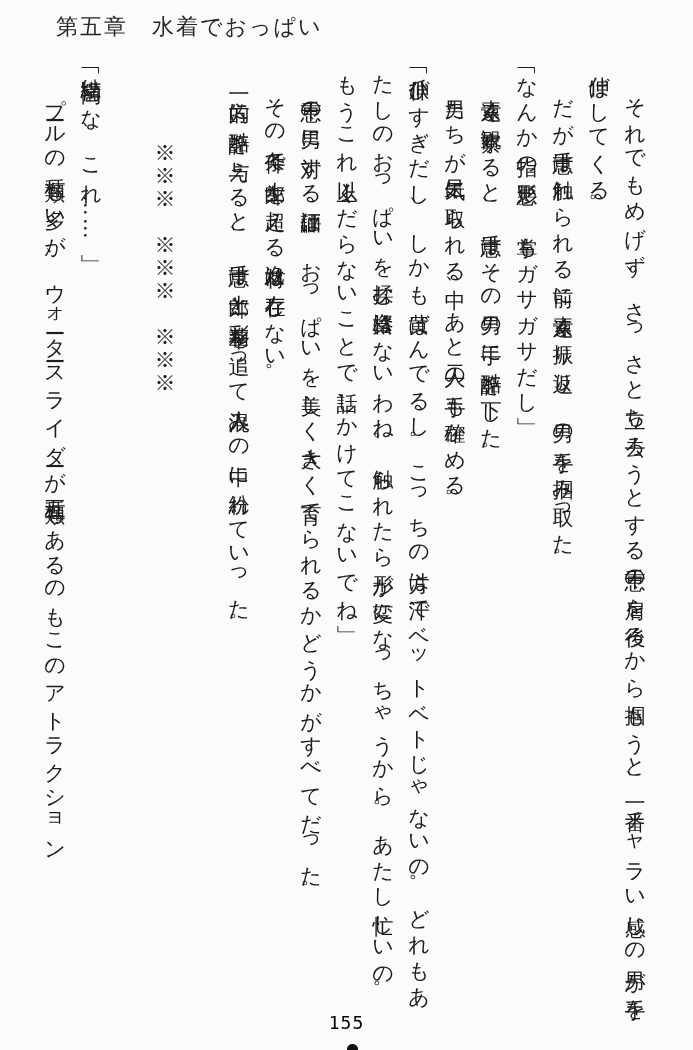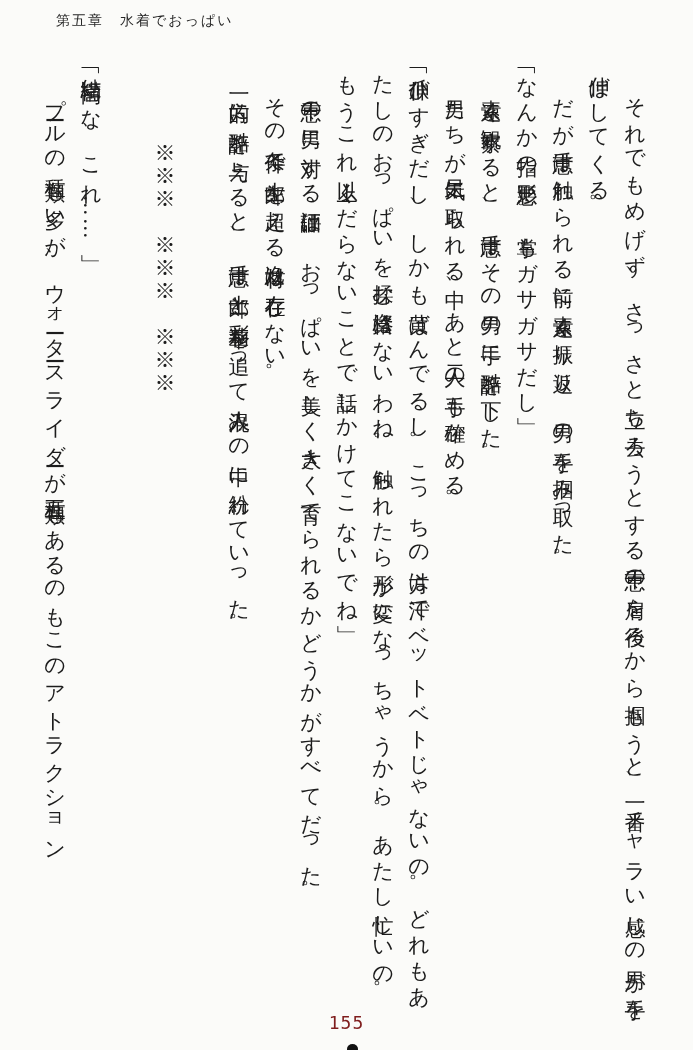--- a/index.html
+++ b/index.html
@@ -12,21 +12,21 @@
     font-family: "DejaVu Serif", "Liberation Serif", serif;
   }
   .page {
     position: absolute;
     inset: 0;
   }
   .chapter-header {
     position: absolute;
     top: 12px;
     left: 56px;
-    font-size: 14px;
+    font-size: 22px;
     letter-spacing: 2px;
     color: #262626;
     white-space: nowrap;
   }
   .text-body {
     position: absolute;
     top: 60px;
     right: 40px;
     height: 952px;
     writing-mode: vertical-rl;
@@ -39,21 +39,21 @@
   .text-body p { margin: 0; }
   .text-body p.blank { block-size: 38px; }
   .page-number {
     position: absolute;
     top: 1012px;
     left: 0;
     width: 100%;
     text-align: center;
     font-size: 18px;
     letter-spacing: 1px;
-    color: #7f1d1d;
+    color: #000000;
     font-family: "DejaVu Sans Mono", "Liberation Mono", monospace;
   }
   .binding-dot {
     position: absolute;
     top: 1044px;
     left: 347px;
     width: 11px;
     height: 10px;
     border-radius: 50%;
     background: #111;

